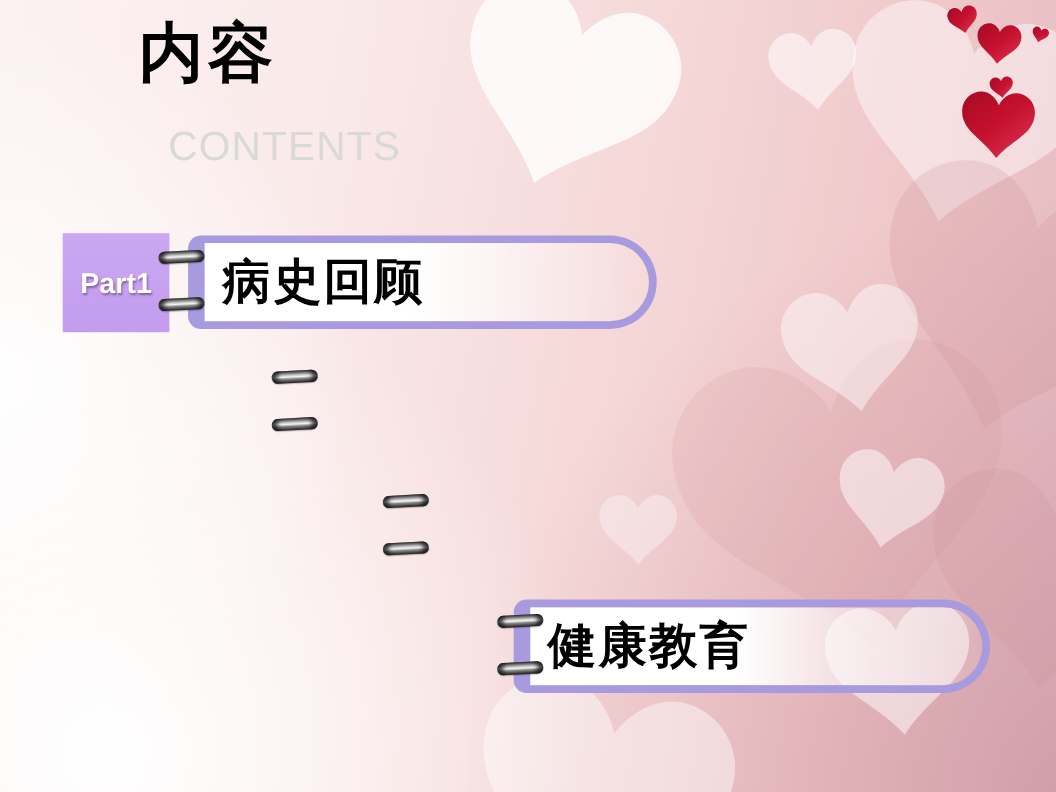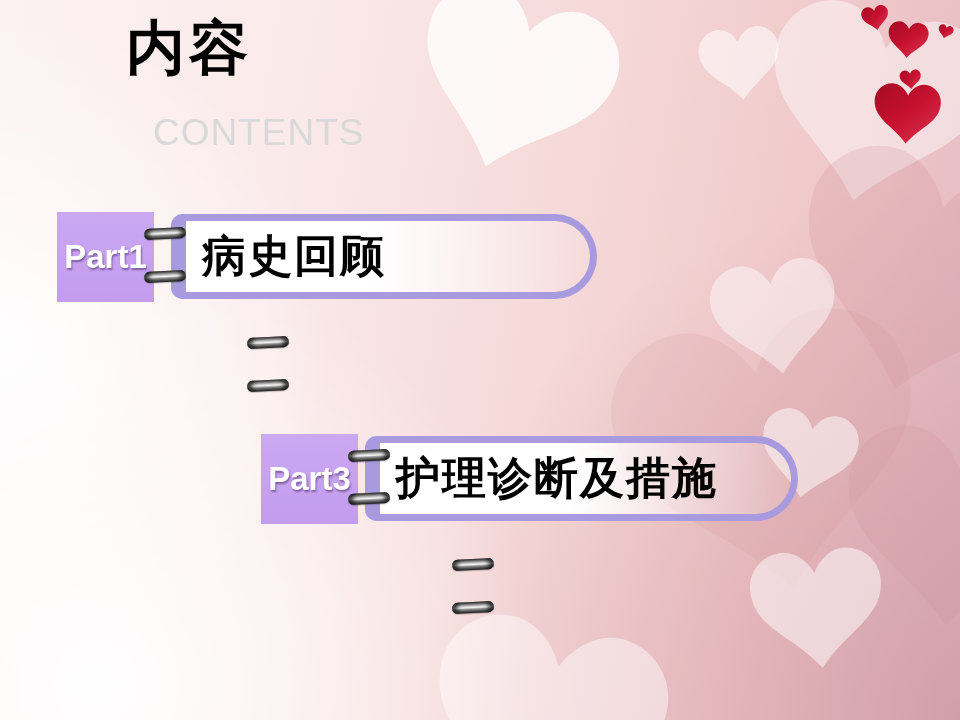--- a/index.html
+++ b/index.html
@@ -32,21 +32,21 @@
   .r2 { left:160px; top:321px; }
   .r3 { left:261px; top:434px; }
   .r4 { left:365px; top:543px; }
 
   .part-square {
     position:absolute; left:0; top:0; width:97px; height:90px;
     background:linear-gradient(180deg,#cba8f2 0%,#c39cee 100%);
     display:flex; align-items:center; justify-content:center;
   }
   .part-label {
-    color:#fff; font-weight:700; font-size:33px;
+    color:#fff; font-weight:700; font-size:26px;
     text-shadow:1px 2px 2px rgba(80,50,110,0.6);
   }
 
   .pill {
     position:absolute; top:2px; height:85px;
     border:7px solid #a79ade; border-left-width:15px;
     border-radius:12px 44px 44px 12px;
     background-image:linear-gradient(90deg, rgba(255,255,255,1) 0%, rgba(255,255,255,1) 45%, rgba(255,255,255,0.45) 75%, rgba(255,255,255,0.08) 100%);
     background-clip:padding-box;
     display:flex; align-items:center;
@@ -121,28 +121,25 @@
       <span class="pill-label">病史回顾</span>
     </div>
   </div>
 
   <div class="row r2">
     <span class="ring ring-top"></span>
     <span class="ring ring-bottom"></span>
   </div>
 
   <div class="row r3">
-    <div class="part-square">
-      <span class="part-label">Part3</span>
-    </div>
     <span class="ring ring-top"></span>
     <span class="ring ring-bottom"></span>
-    <div class="pill">
-      <span class="pill-label">护理诊断及措施</span>
-    </div>
   </div>
 
   <div class="row r4">
     <span class="ring ring-top"></span>
     <span class="ring ring-bottom"></span>
+    <div class="pill">
+      <span class="pill-label">健康教育</span>
+    </div>
   </div>
 
 </div>
 
 </body></html>

